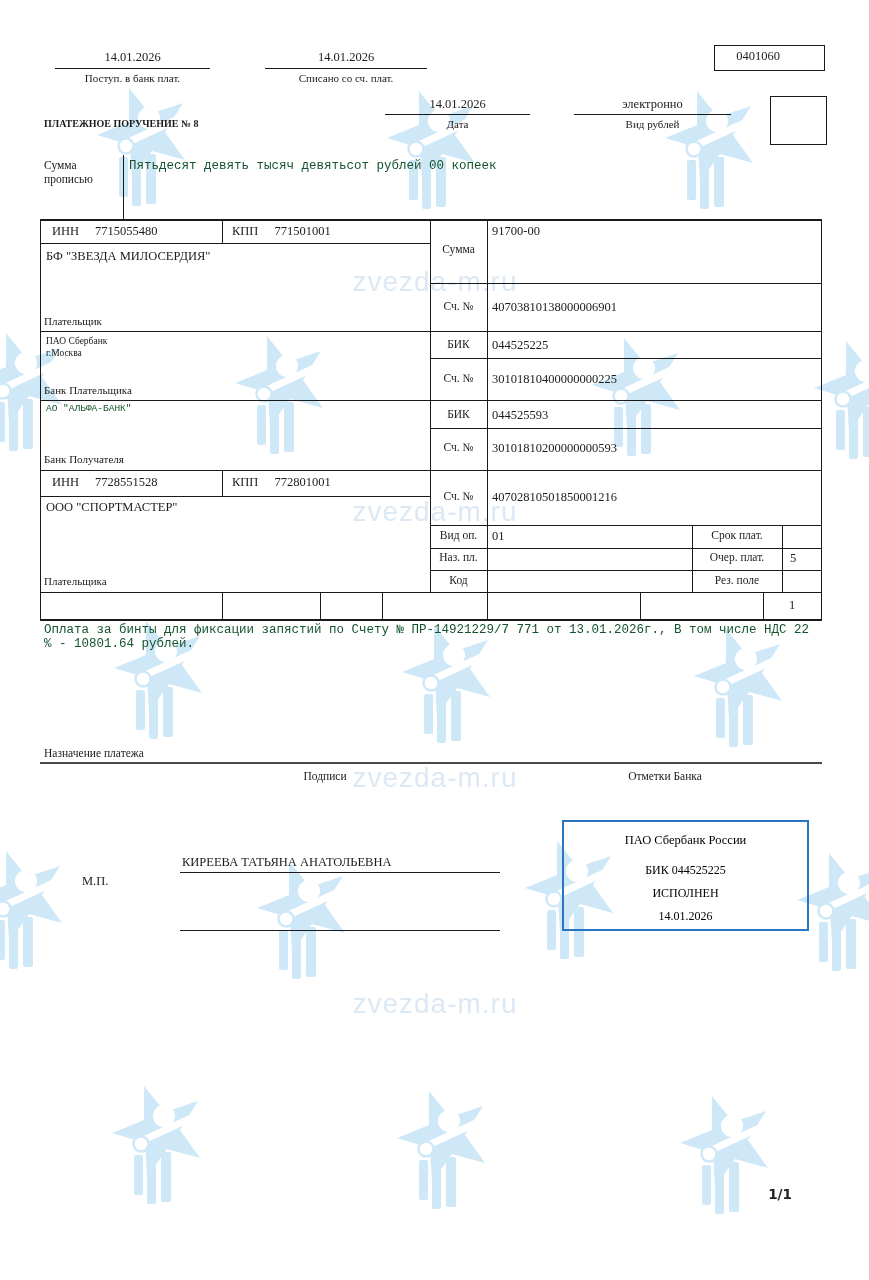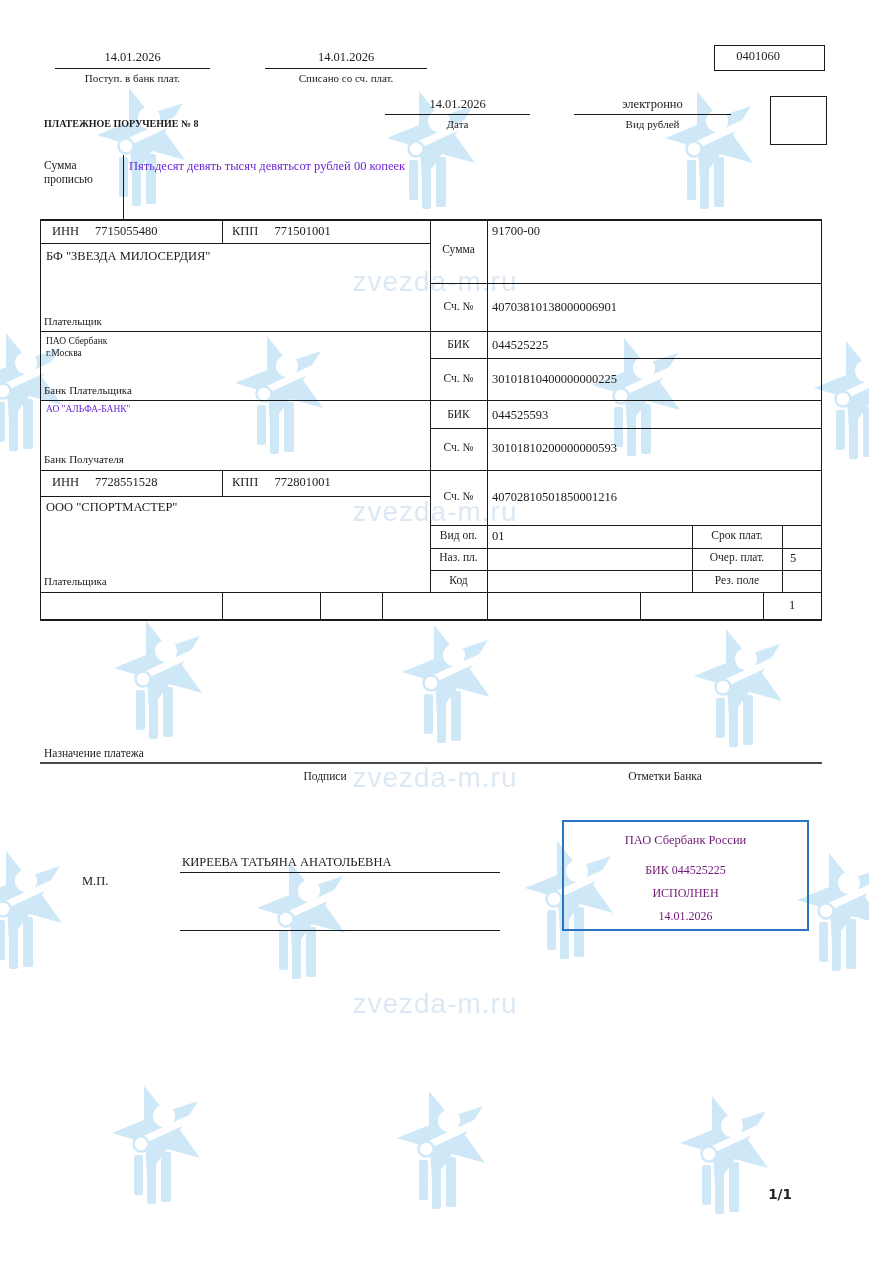--- a/index.html
+++ b/index.html
@@ -13,32 +13,32 @@
   .wmtext{
     position:absolute;left:330px;width:210px;text-align:center;
     font-family:"Liberation Sans", sans-serif;font-size:28px;color:#dce9f4;
     letter-spacing:1px;pointer-events:none;
   }
   
   .t{position:absolute;font-size:12.5px;white-space:nowrap;}
   .lbl{position:absolute;font-size:11px;white-space:nowrap;}
   .small{position:absolute;font-size:9.5px;line-height:12px;white-space:nowrap;}
   .ctr{text-align:center;}
-  .navy{color:#6d28d9;}
+  .navy{color:#14532d;font-family:Liberation Mono, monospace;}
   .b{font-weight:bold;}
   
   .hl{position:absolute;height:1px;background:#1a1a1a;}
   .vl{position:absolute;width:1px;background:#1a1a1a;}
   .th2{height:2px;}
   .gray{background:#4a4a4a;}
   
   .box{position:absolute;border:1px solid #1a1a1a;background:transparent;}
   .stamp{
     position:absolute;left:562px;top:820px;width:243px;height:107px;
-    border:2px solid #2a74c4;color:#701a75;
+    border:2px solid #2a74c4;color:#000000;
   }
   .stamp .t{position:absolute;left:0;width:243px;text-align:center;font-size:12px;}
   .labelcell{position:absolute;left:430px;width:57px;text-align:center;font-size:11.5px;}
   .rightlab{position:absolute;left:692px;width:90px;text-align:center;font-size:11.5px;}
   .pair{position:absolute;font-size:12.5px;white-space:nowrap;}
   .pair .v{margin-left:16px;}
   .footer{
     position:absolute;left:745px;top:1186px;width:70px;text-align:center;
     font-family:"DejaVu Sans", sans-serif;font-size:13.5px;font-weight:600;color:#222;
   }
@@ -214,20 +214,21 @@
   <div class="labelcell" style="top:574px">Код</div>
 
   <div class="rightlab" style="top:529px">Срок плат.</div>
   <div class="rightlab" style="top:551px">Очер. плат.</div>
   <div class="t" style="left:790px;top:551px">5</div>
   <div class="rightlab" style="top:574px">Рез. поле</div>
 
   <div class="lbl" style="left:44px;top:575px">Плательщика</div>
   <div class="t ctr" style="left:763px;top:598px;width:58px">1</div>
 
+  <div class="t navy" style="left:44px;top:623px;white-space:normal;width:775px">Оплата за бинты для фиксации запястий по Счету № ПР-14921229/7 771 от 13.01.2026г., В том числе НДС 22 % - 10801.64 рублей.</div>
   <div class="lbl" style="left:44px;top:747px;font-size:11.5px">Назначение платежа</div>
   <div class="hl gray" style="left:40px;top:762px;width:782px;height:2px"></div>
 
   <div class="lbl ctr" style="left:250px;top:770px;width:150px;font-size:11.5px">Подписи</div>
   <div class="lbl ctr" style="left:590px;top:770px;width:150px;font-size:11.5px">Отметки Банка</div>
 
   <div class="t" style="left:182px;top:855px">КИРЕЕВА ТАТЬЯНА АНАТОЛЬЕВНА</div>
   <div class="hl" style="left:180px;top:872px;width:320px"></div>
   <div class="t" style="left:82px;top:874px">М.П.</div>
   <div class="hl" style="left:180px;top:930px;width:320px"></div>

